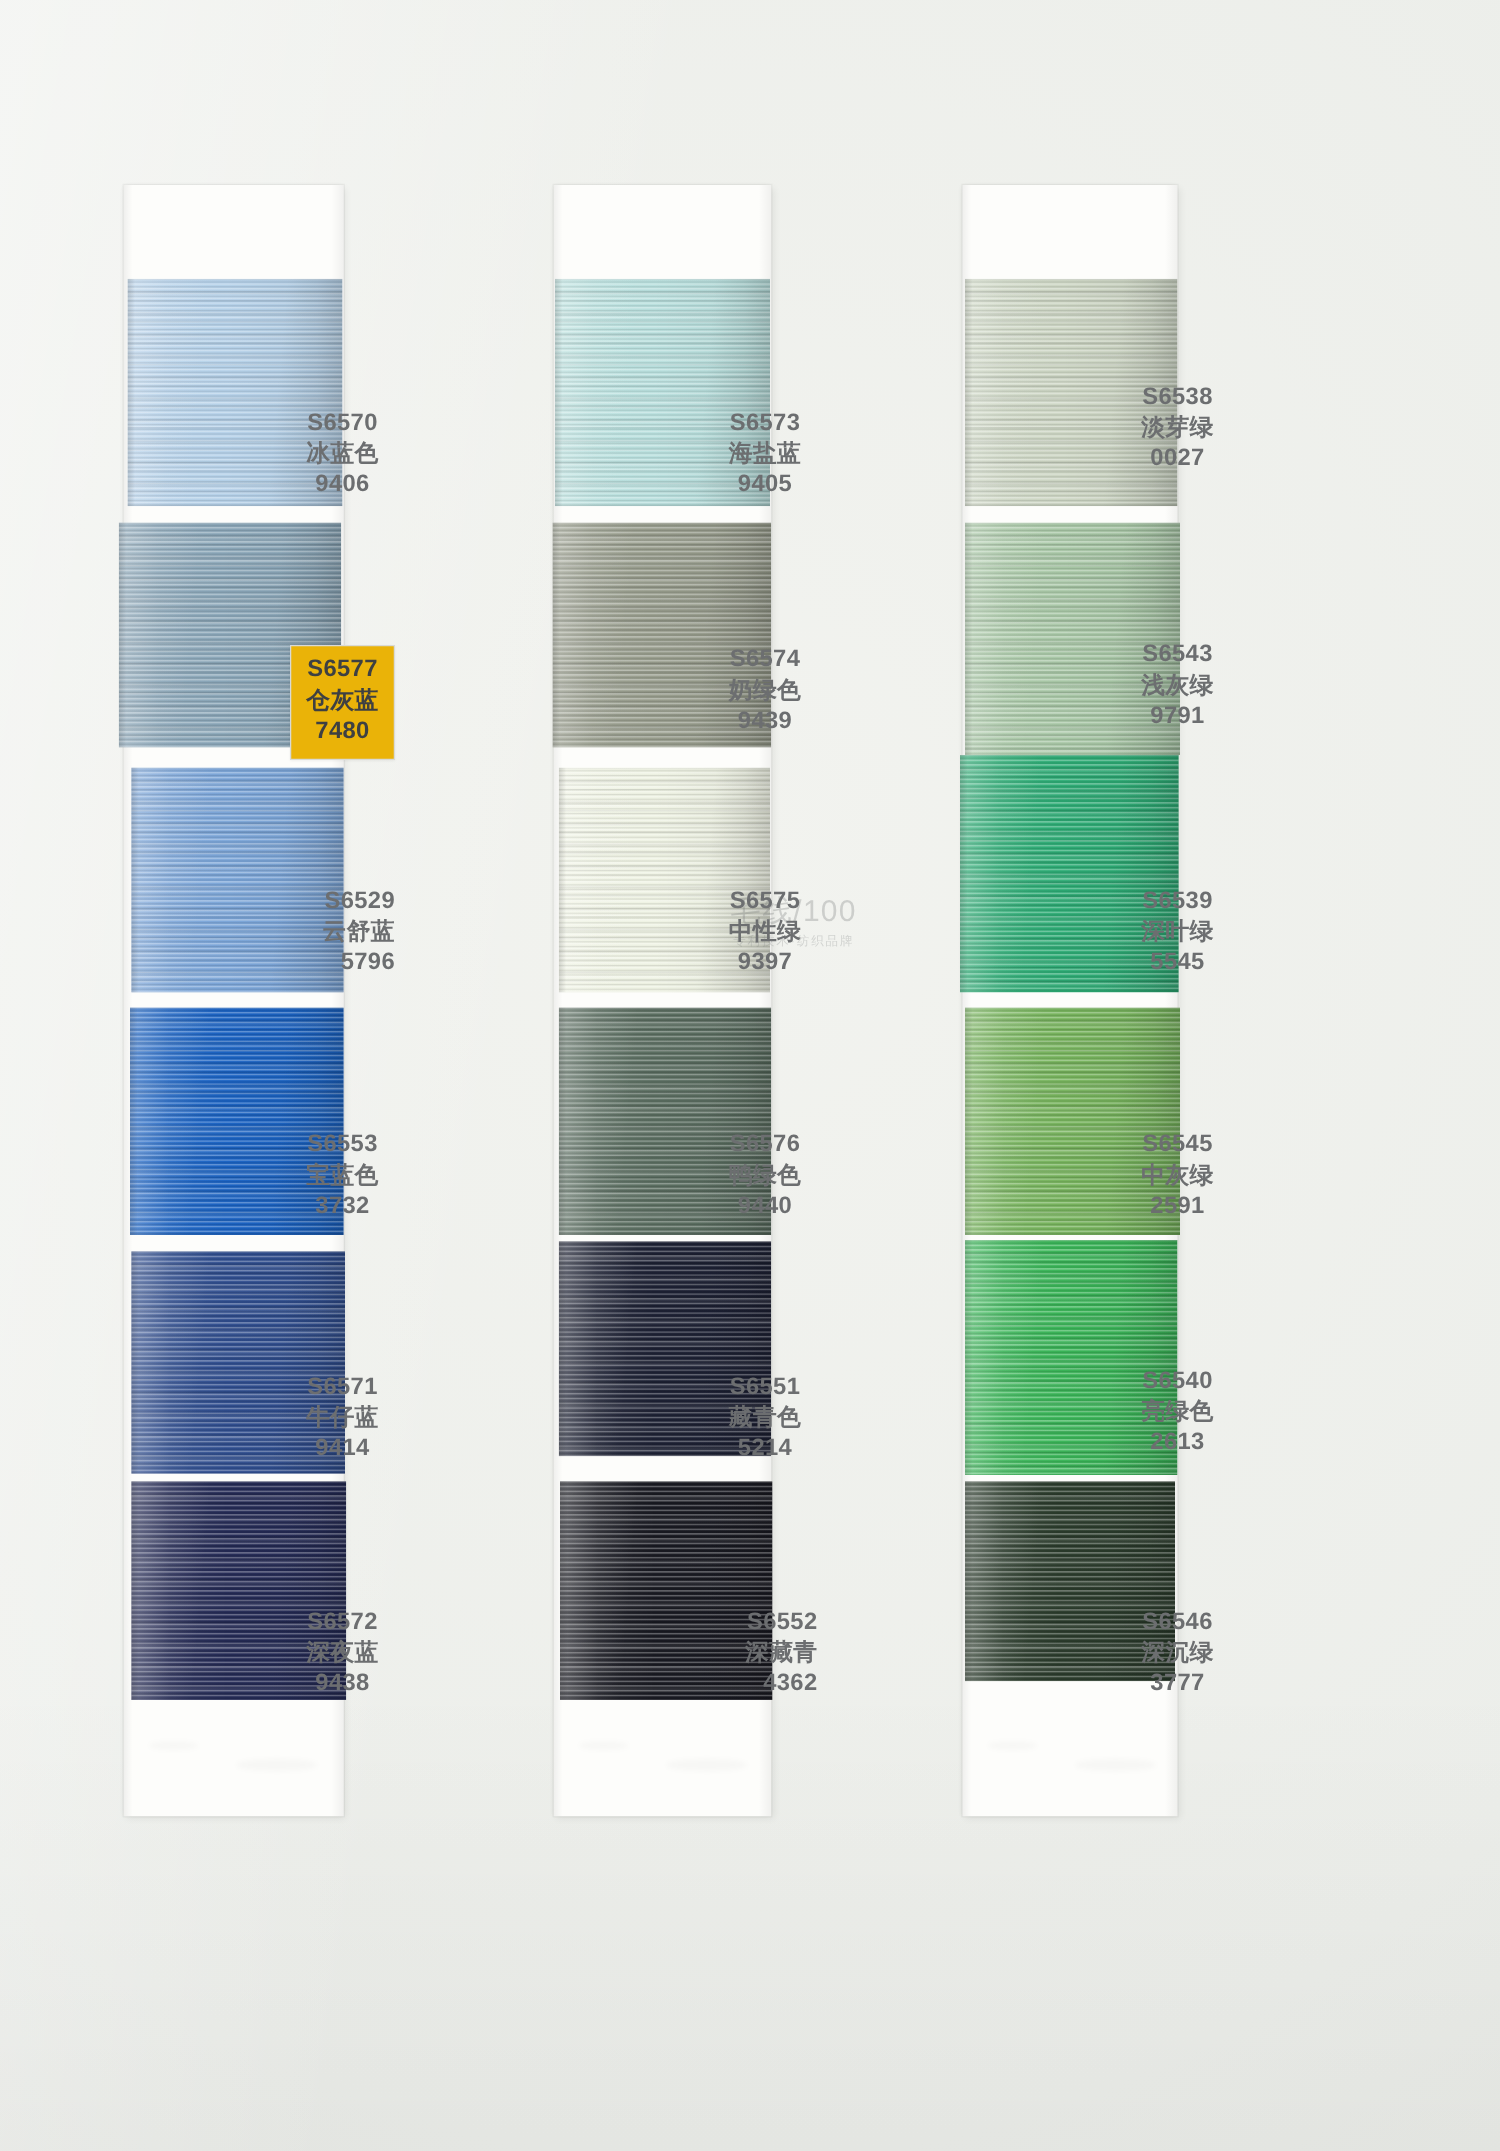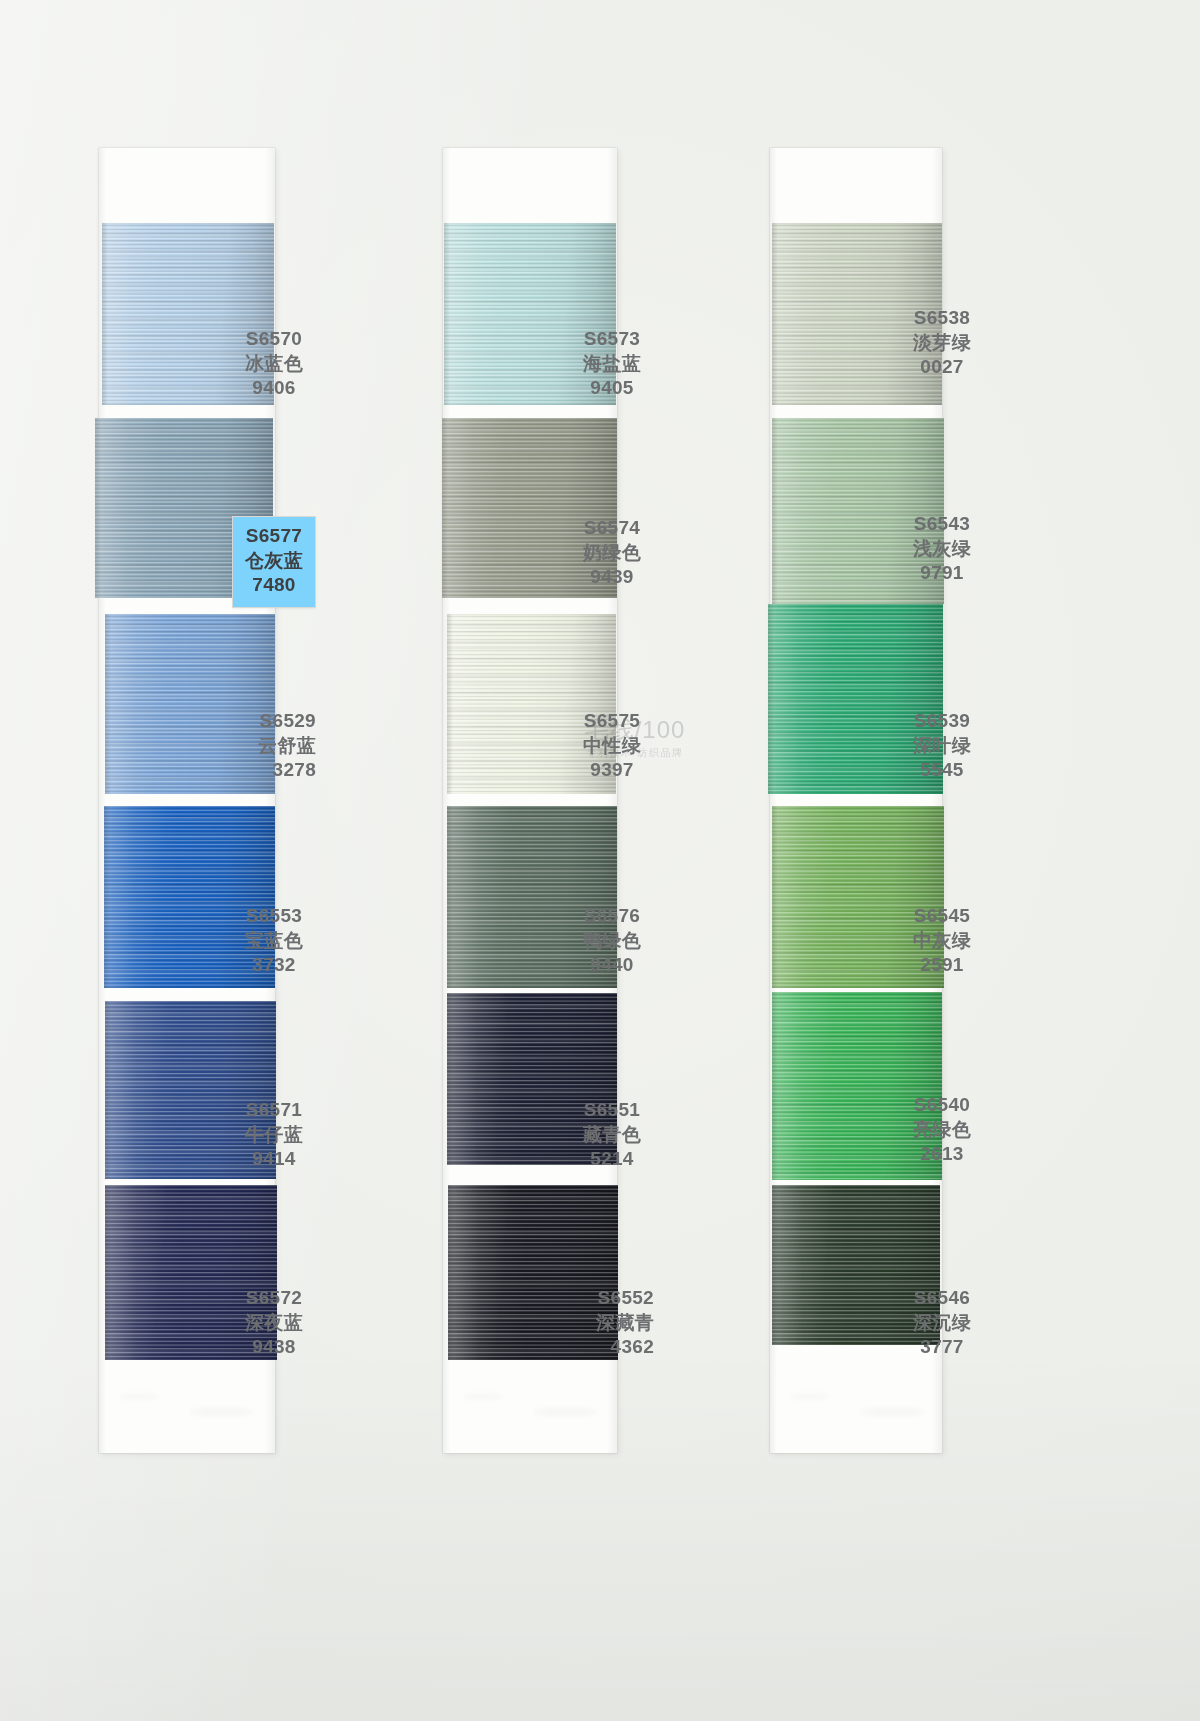--- a/index.html
+++ b/index.html
@@ -135,21 +135,21 @@
     font-size: 19px;
     color: #6c6e70;
   }
   .label .num {
     font-size: 19px;
     color: #6c6e70;
   }
 
   
   .label.highlight {
-    background: #7dd3fc;
+    background: #eab308;
     border: 1px solid #d9dad6;
     box-shadow: 0 1px 2px rgba(0,0,0,0.06);
     padding: 7px 10px 9px 10px;
     color: #4c4e50;
   }
   .label.highlight .code,
   .label.highlight .cname,
   .label.highlight .num { color: #3e4042; }
 
   
@@ -220,21 +220,21 @@
     <div class="swatch" style="left: 105px; top: 614px; width: 170px; height: 180px;">
       <div class="base" style="background: linear-gradient(95deg, rgb(144, 179, 222) 0%, rgb(123, 165, 216) 34%, rgb(123, 165, 216) 68%, rgb(106, 142, 186) 100%);"></div>
       <div class="threads"></div>
       <div class="threads2"></div>
       <div class="sheen"></div>
       <div class="edgeshadow"></div>
     </div>
     <div class="label" style="left: 232px; top: 709px; width: 84px; text-align: right;">
       <div class="code">S6529</div>
       <div class="cname">云舒蓝</div>
-      <div class="num">3278</div>
+      <div class="num">5796</div>
     </div>
     <div class="swatch" style="left: 104px; top: 806px; width: 171px; height: 182px;">
       <div class="base" style="background: linear-gradient(95deg, rgb(63, 123, 204) 0%, rgb(26, 98, 194) 34%, rgb(26, 98, 194) 68%, rgb(22, 84, 167) 100%);"></div>
       <div class="threads"></div>
       <div class="threads2"></div>
       <div class="sheen"></div>
       <div class="edgeshadow"></div>
     </div>
     <div class="label" style="left: 232px; top: 904px; width: 84px;">
       <div class="code">S6553</div>

